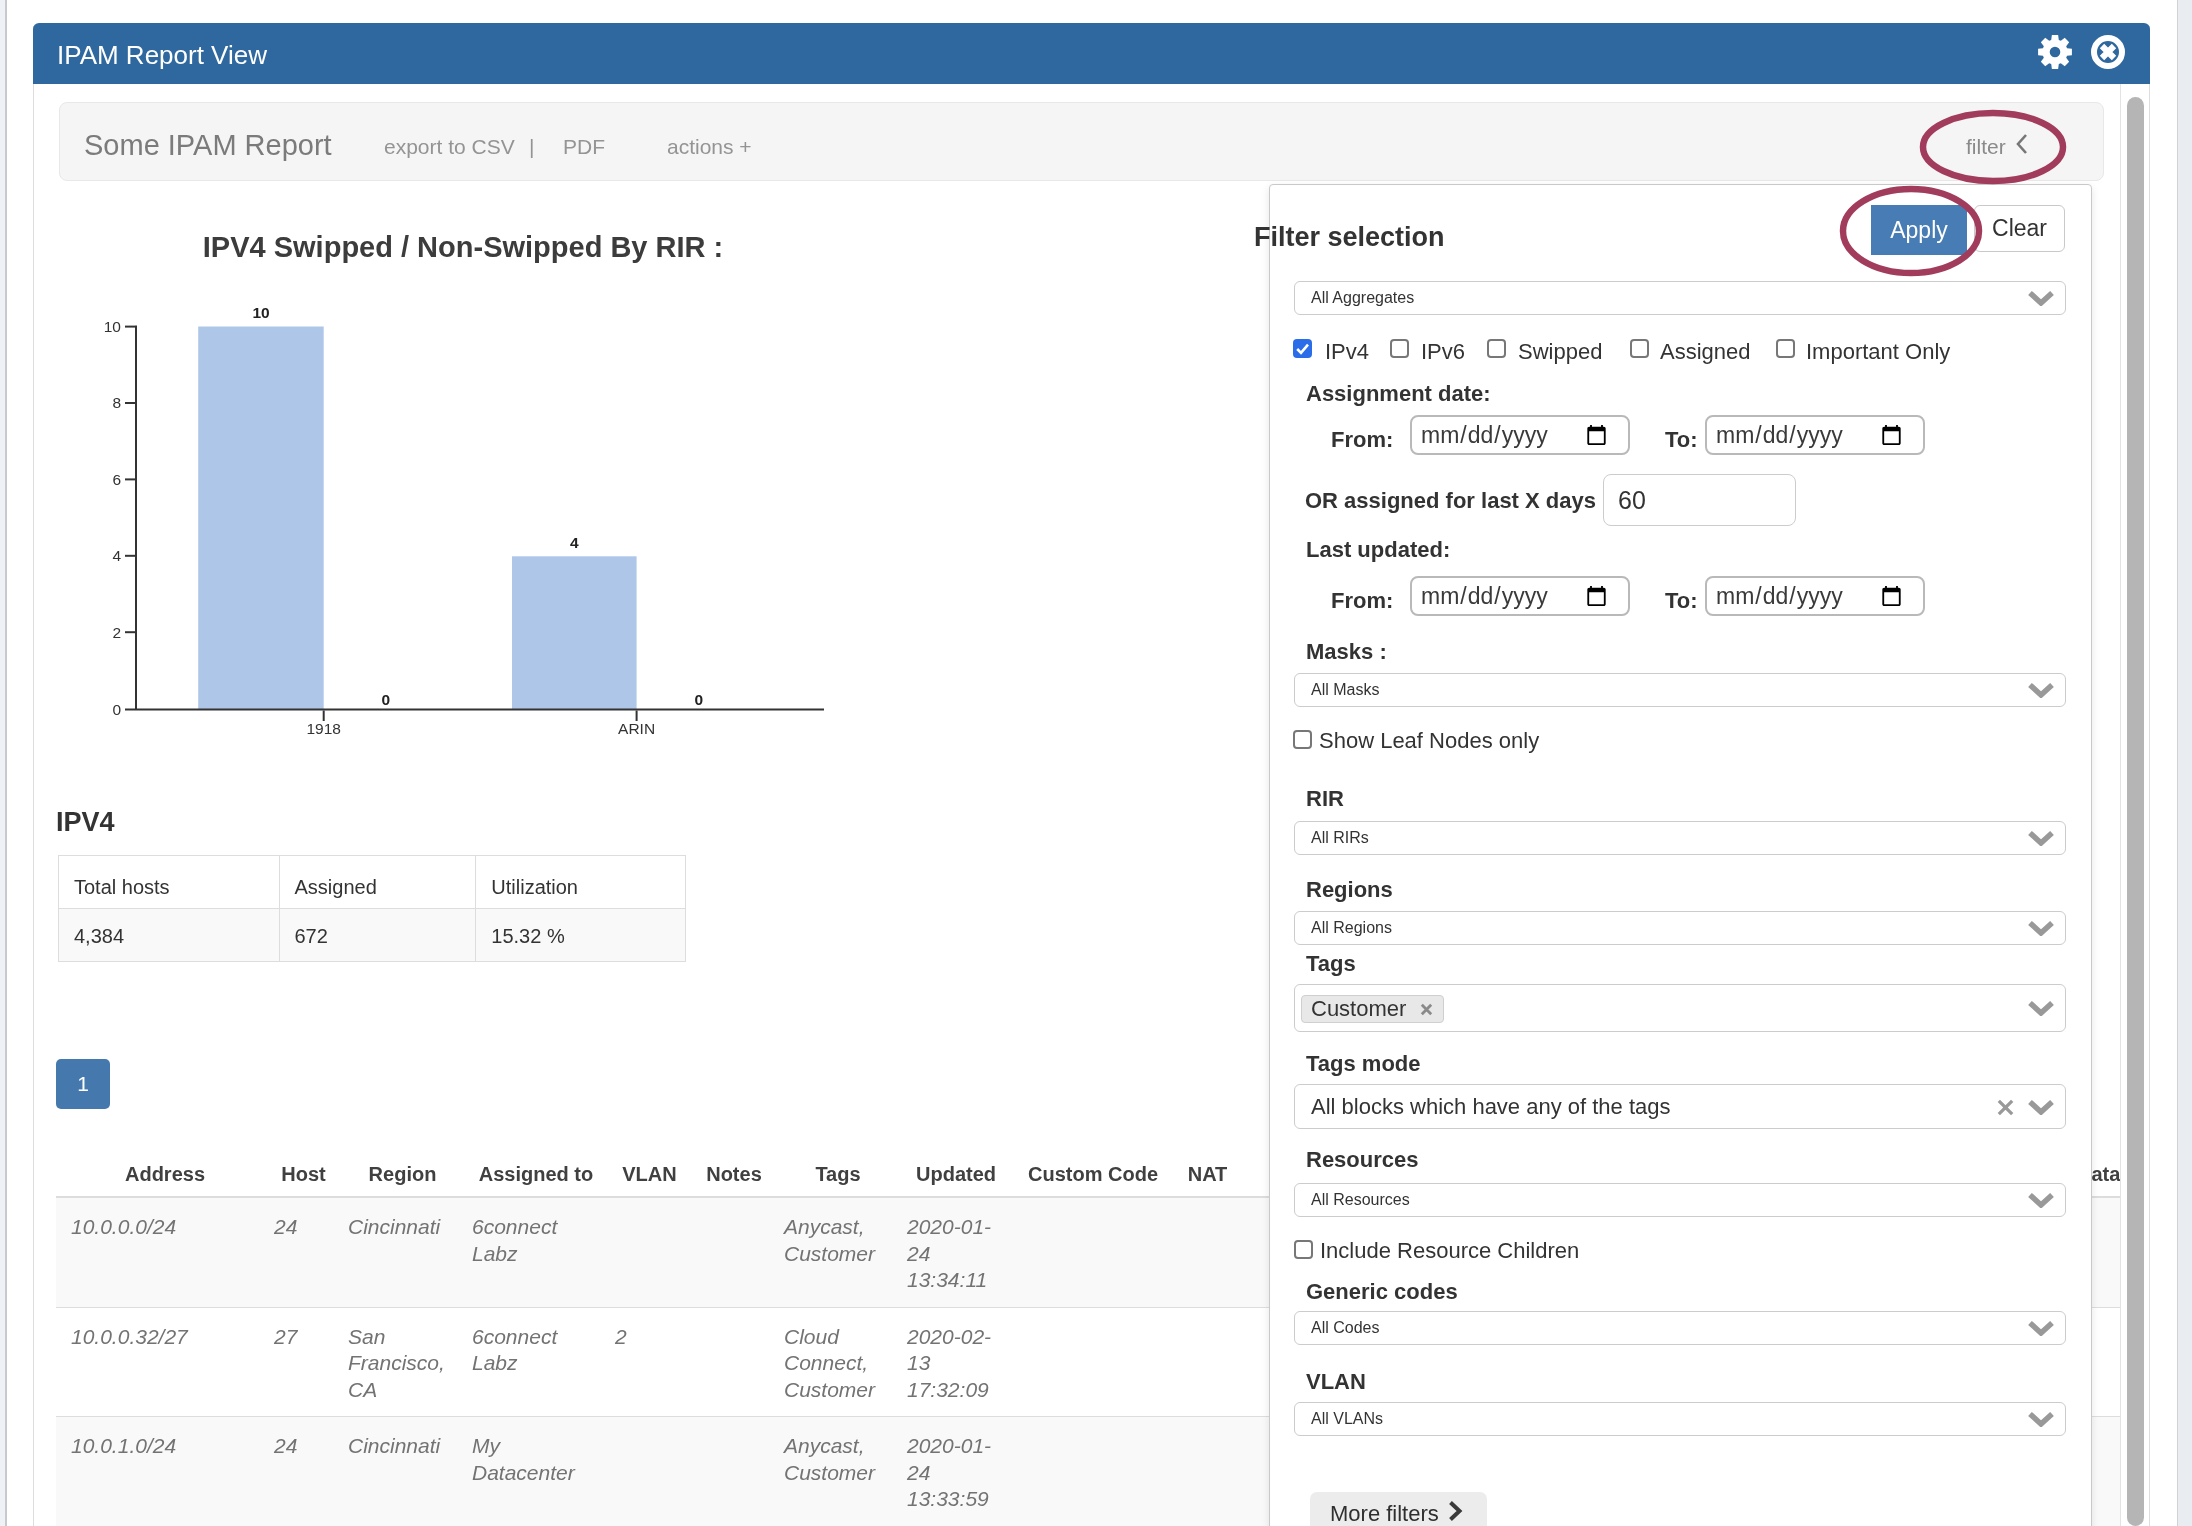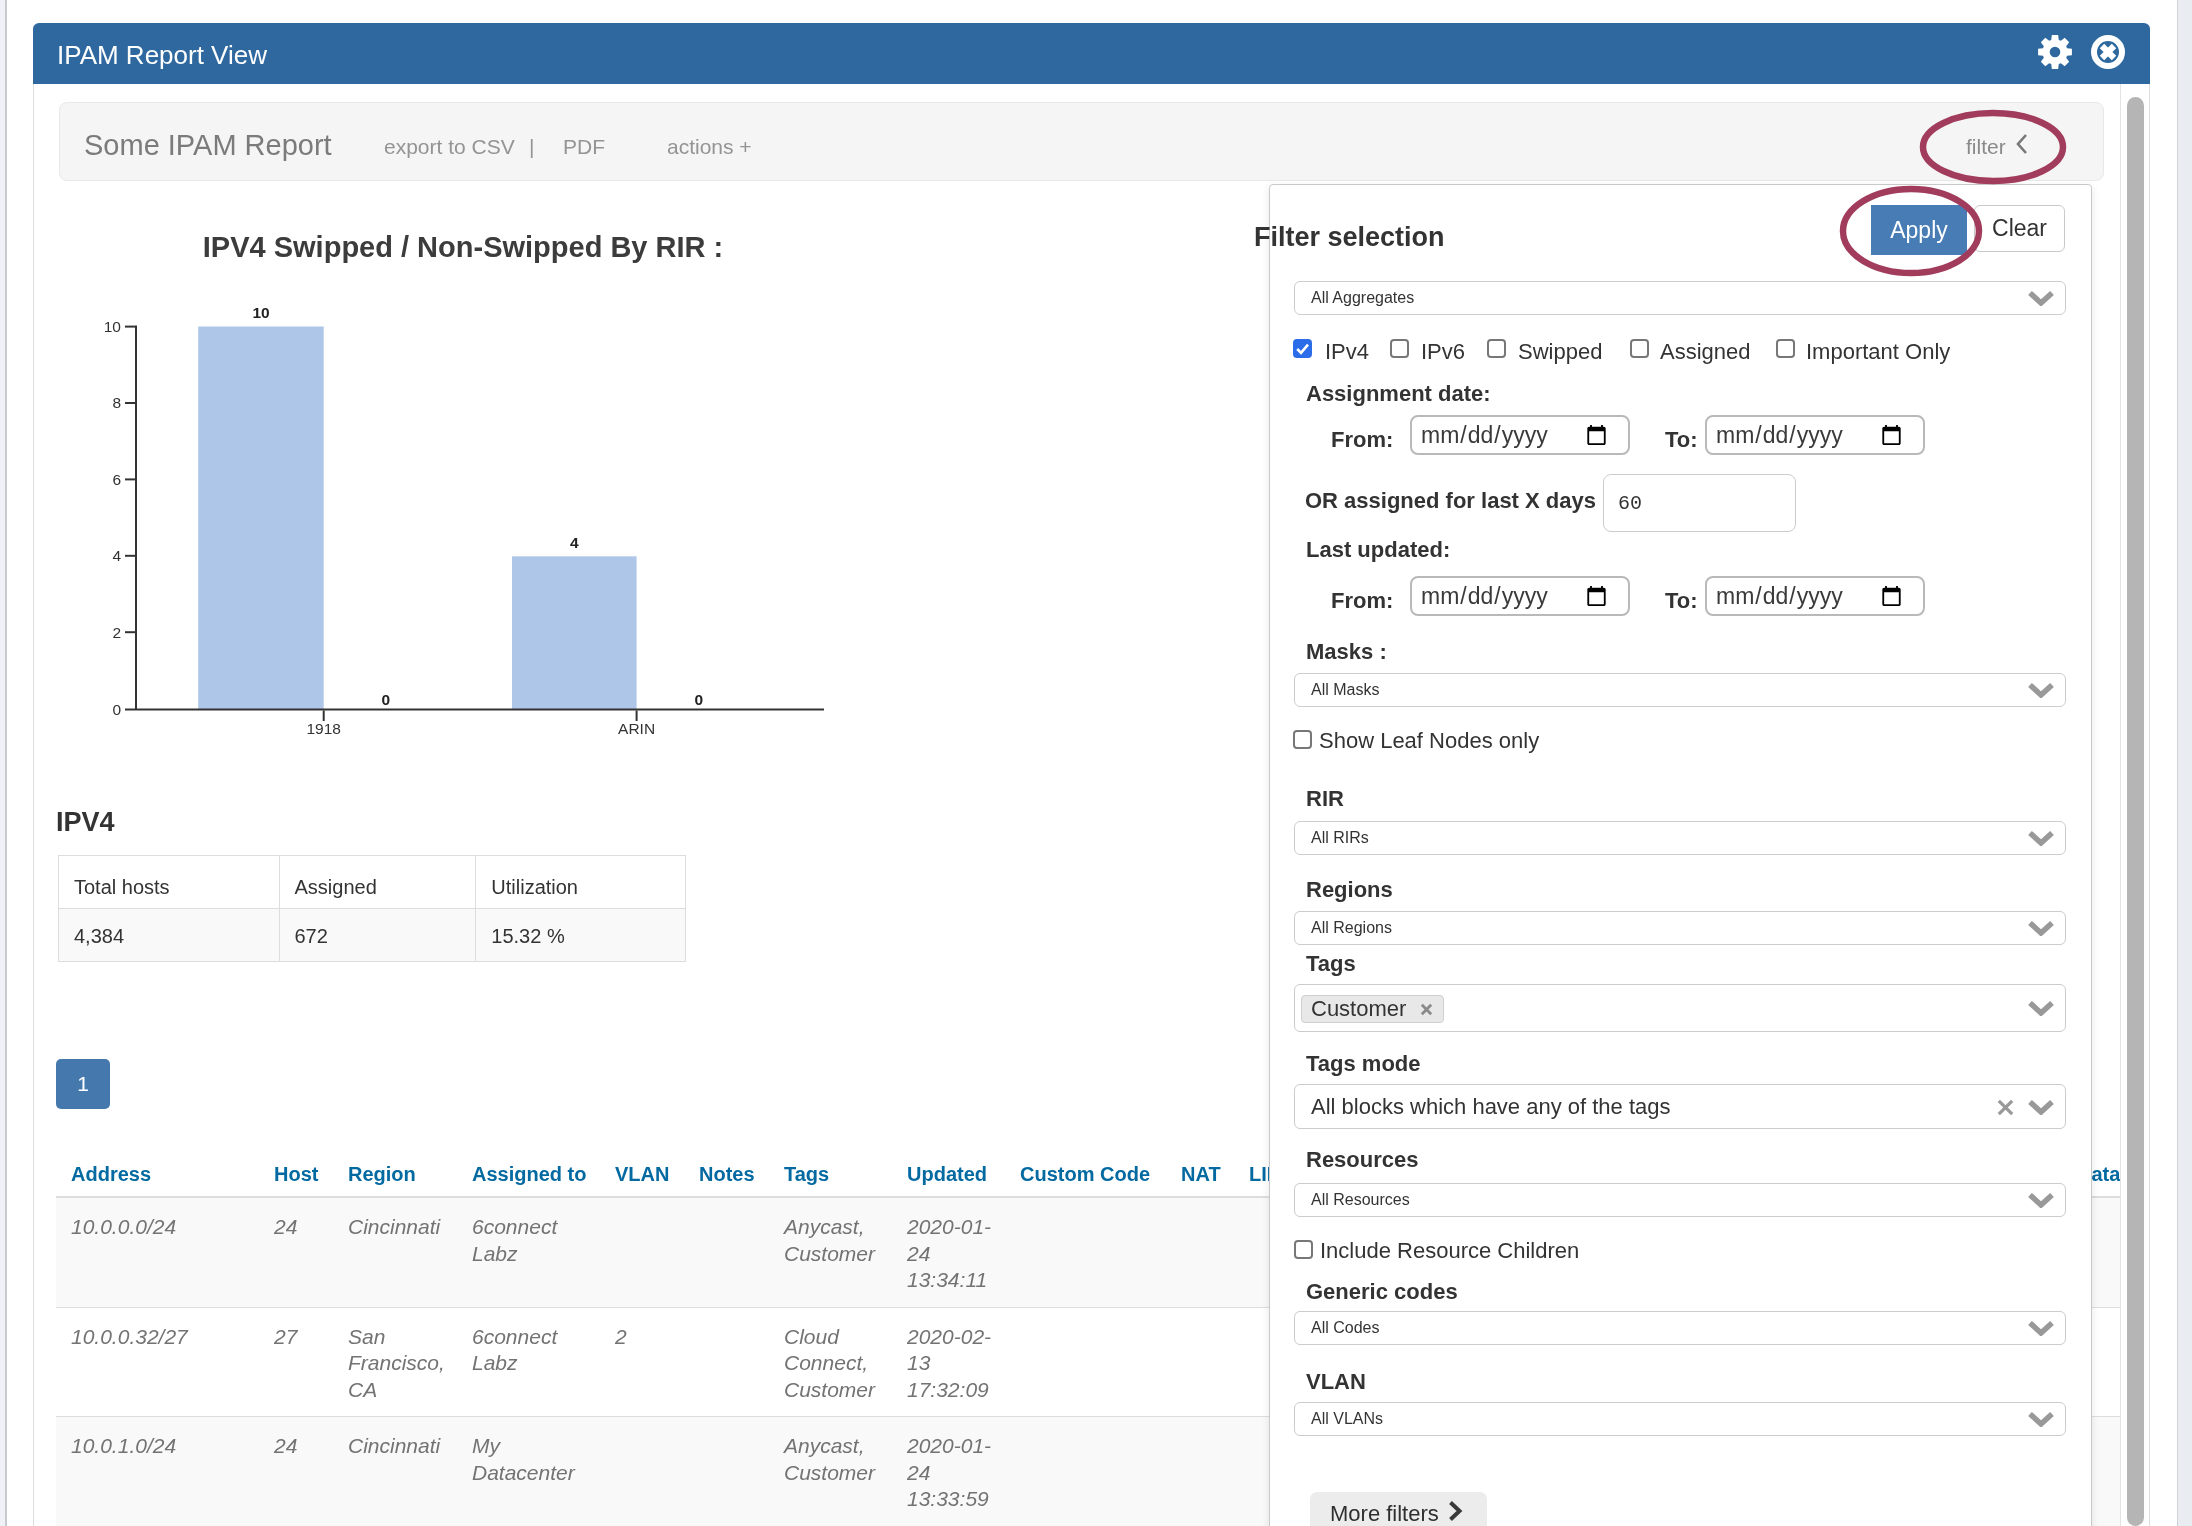--- a/index.html
+++ b/index.html
@@ -37,21 +37,21 @@
   text-align:left; }
 #stbl th { height:53px; font-weight:normal; background:#fff; padding-top:11px; }
 #stbl td { height:53px; background:#f9f9f9; padding-top:2px; }
 
 
 #pag { left:56px; top:1059px; width:54px; height:50px; background:#4579ae; border-radius:5px;
   color:#fff; font-size:21px; text-align:center; line-height:50px; }
 
 
 #mtbl { left:56px; top:1140px; width:2064px; border-collapse:collapse; table-layout:fixed; }
-#mtbl th { font-size:20px; font-weight:bold; color:#0369a1; text-align:left;
+#mtbl th { font-size:20px; font-weight:bold; color:#404040; text-align:center;
   padding:0 0 10px 15px; border-bottom:2px solid #ddd; vertical-align:bottom; height:57px; }
 #mtbl td { font-size:21px; line-height:26.5px; color:#737373; text-align:left;
   padding:16px 0 13px 15px; vertical-align:top;font-style:italic; }
 #mtbl tr.odd  { background:#f9f9f9; }
 #mtbl tr.even { background:#fff; }
 #mtbl tbody td { border-top:1px solid #ddd; }
 
 
 #sline { left:2120px; top:84px; width:1px; height:1442px; background:#e3e3e3; }
 #sthumb { left:2127px; top:97px; width:17px; height:1429px; background:#b5b5b5; border-radius:9px; }
@@ -67,22 +67,22 @@
   font-size:16px; color:#333; }
 .chev { position:absolute; right:10px; top:50%; margin-top:-7px; }
 .cb { width:19px; height:19px; background:#fff; border:2px solid #777; border-radius:4px; }
 #applyBtn { left:1863px; top:205px; width:96px; height:50px; background:#477db4; border-radius:0;
   color:#fff; font-size:23px; text-align:center; line-height:50px;margin-left:8px; }
 #clearBtn { left:1974px; top:205px; width:91px; height:47px; background:#fff;
   border:1px solid #c9c9c9; border-radius:6px; color:#333; font-size:23px; text-align:center; line-height:45px; }
 input.dt::-webkit-datetime-edit { color:#3a3a3a; }
 input.dt { position:absolute; width:220px; height:40px; border:2px solid #b9b9b9; border-radius:8px;
   font-family:"Liberation Sans", sans-serif; font-size:23px; color:#333; padding:0 18px 0 8px; background:#fff; }
-#numIn { left:1603px; top:474px; width:193px; height:58px; border:1px solid #ccc; border-radius:8px;
-  font-size:20px; color:#333; padding-left:14px; display:flex; align-items:center; background:#fff;font-family:Liberation Mono, monospace; }
+#numIn { left:1603px; top:474px; width:193px; height:52px; border:1px solid #ccc; border-radius:8px;
+  font-size:25px; color:#333; padding-left:14px; display:flex; align-items:center; background:#fff; }
 #chip { left:1301px; top:995px; height:28px; background:#e8e8e8; border:1px solid #cfcfcf;
   border-radius:4px; display:flex; align-items:center; padding:0 9px; font-size:22px; color:#333; }
 #morefb { left:1310px; top:1492px; width:177px; height:56px; background:#ececec; border-radius:7px;
   display:flex; align-items:center; justify-content:center; font-size:22px; color:#2f2f2f; }
 </style>
 </head>
 <body>
 <div class="abs" id="lstrip"></div>
 <div class="abs" id="lline"></div>
 <div class="abs" id="rline"></div>

